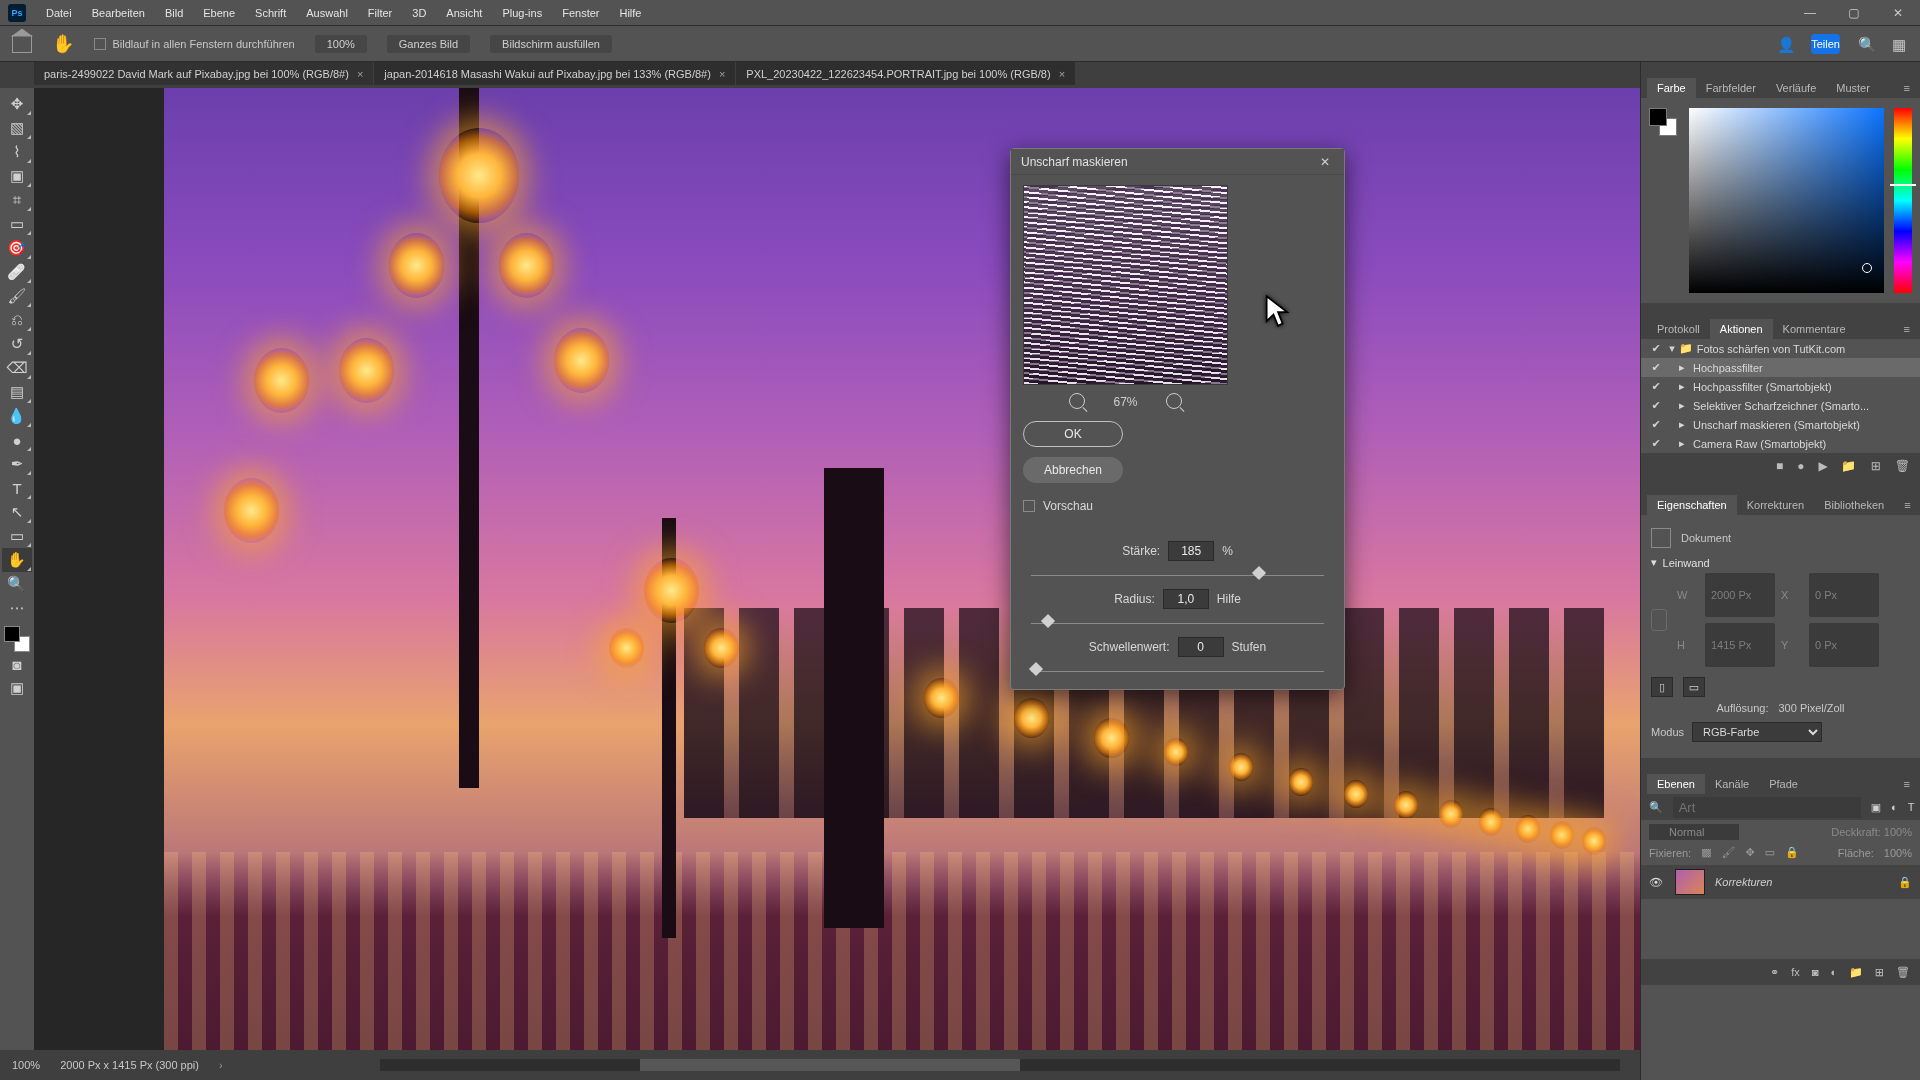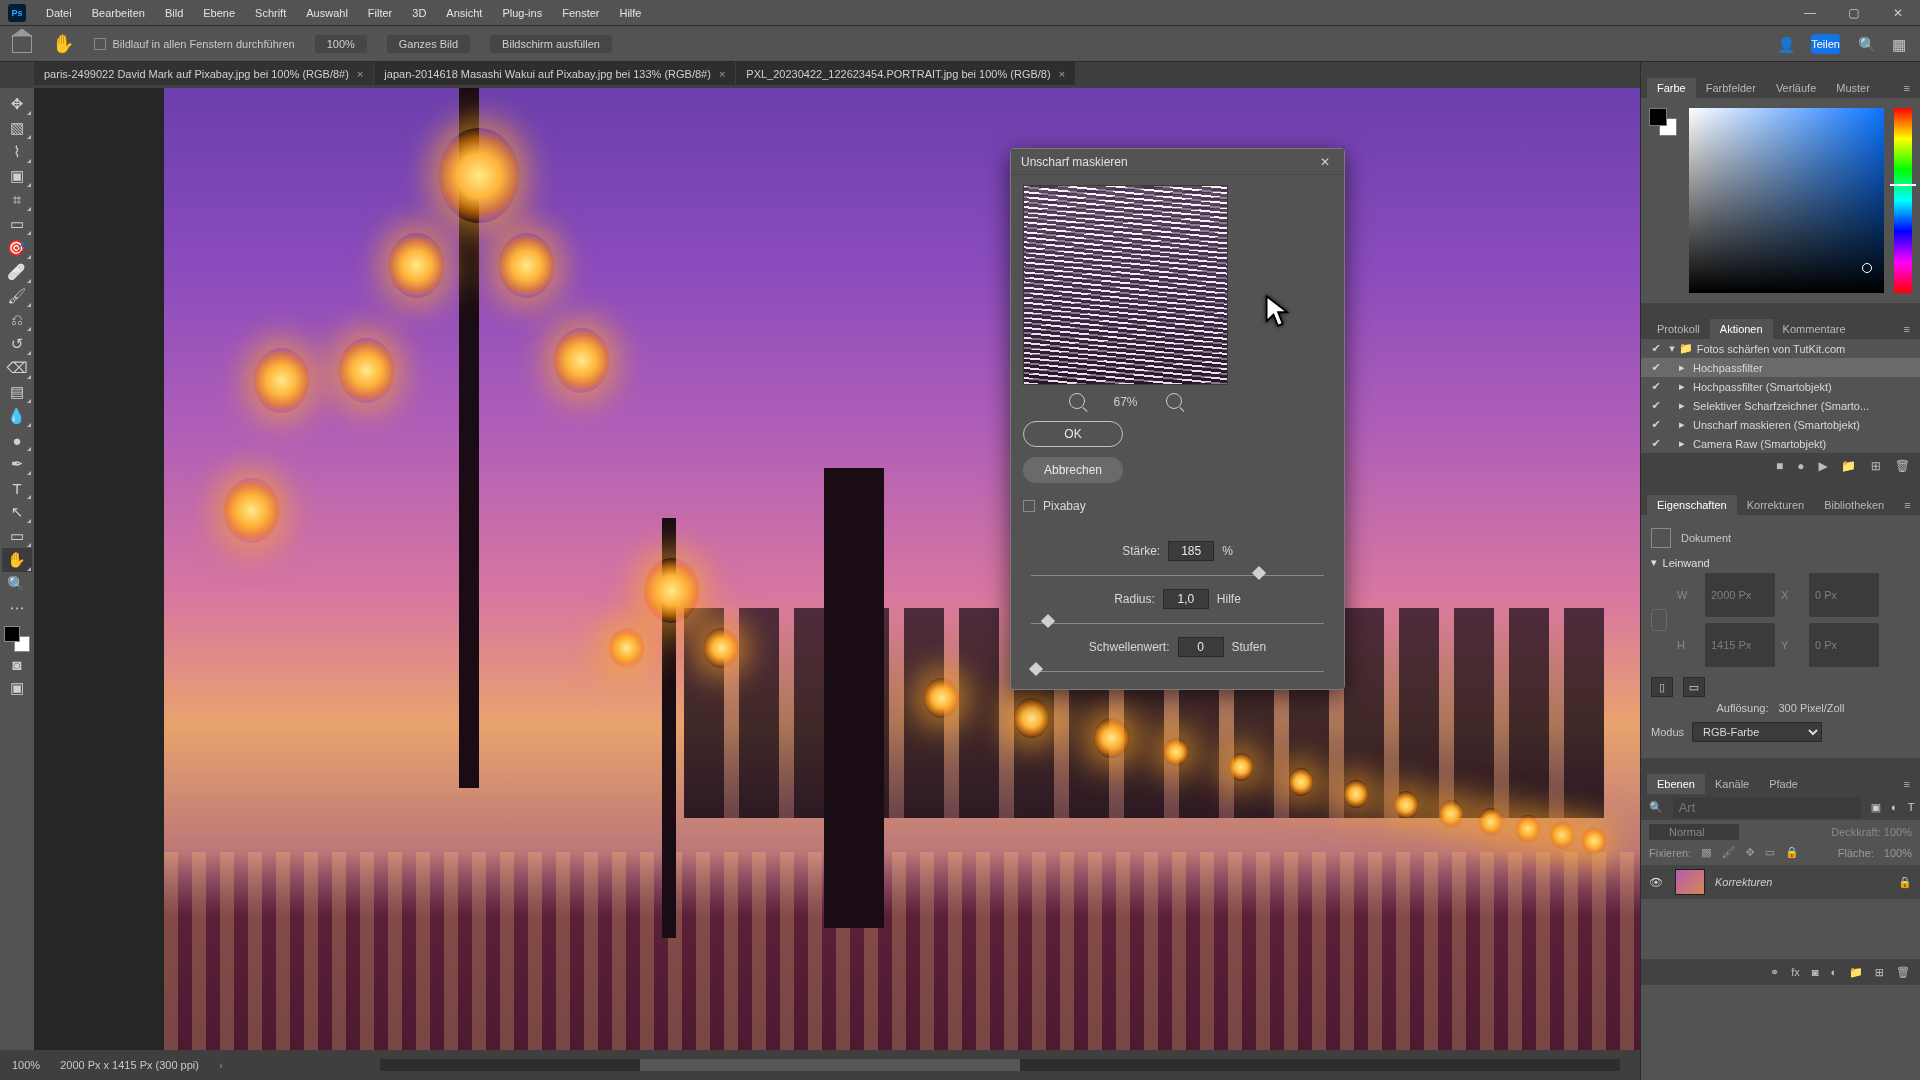--- a/index.html
+++ b/index.html
@@ -460,21 +460,21 @@
         <div class="zicon"></div>
         <span>67%</span>
         <div class="zicon"></div>
       </div>
     </div>
     <div class="btn-col">
       <div class="btn ok">OK</div>
       <div class="btn cancel">Abbrechen</div>
       <div class="chk-row">
         <div style="width:12px;height:12px;border:1px solid #8a8a8a"></div>
-        <span>Pixabay</span>
+        <span>Vorschau</span>
       </div>
     </div>
     <div class="sliders">
       <div class="srow">
         <span>Stärke:</span>
         <input class="field" value="185" style="">
         <span>%</span>
       </div>
       <div class="strack">
           <div class="thumb" style="left:76%"></div>

